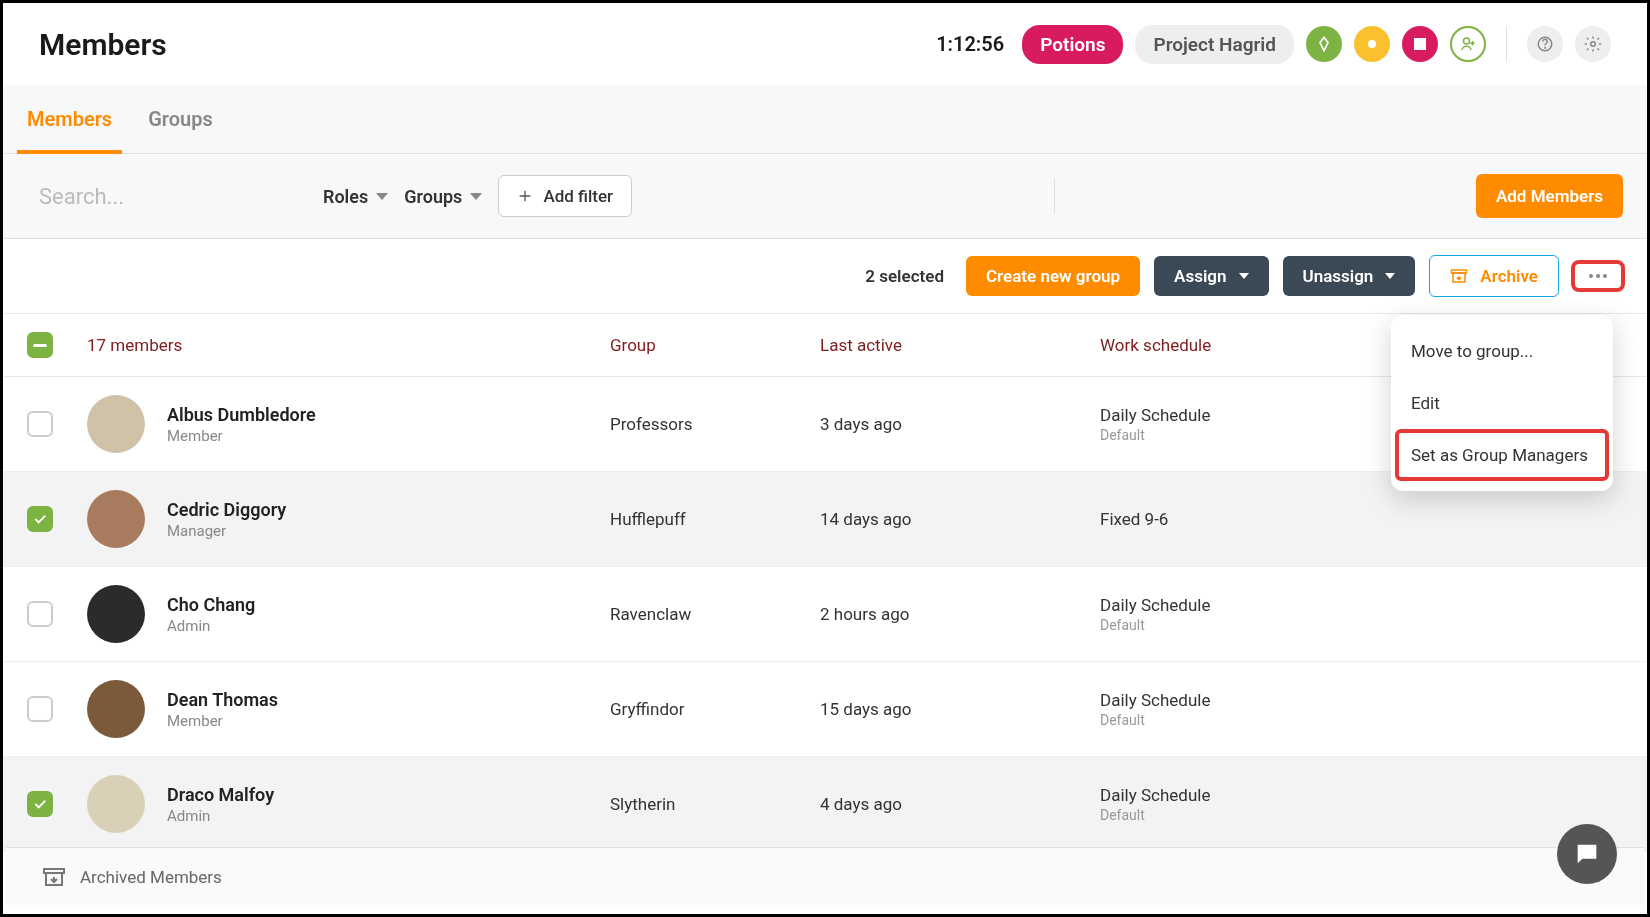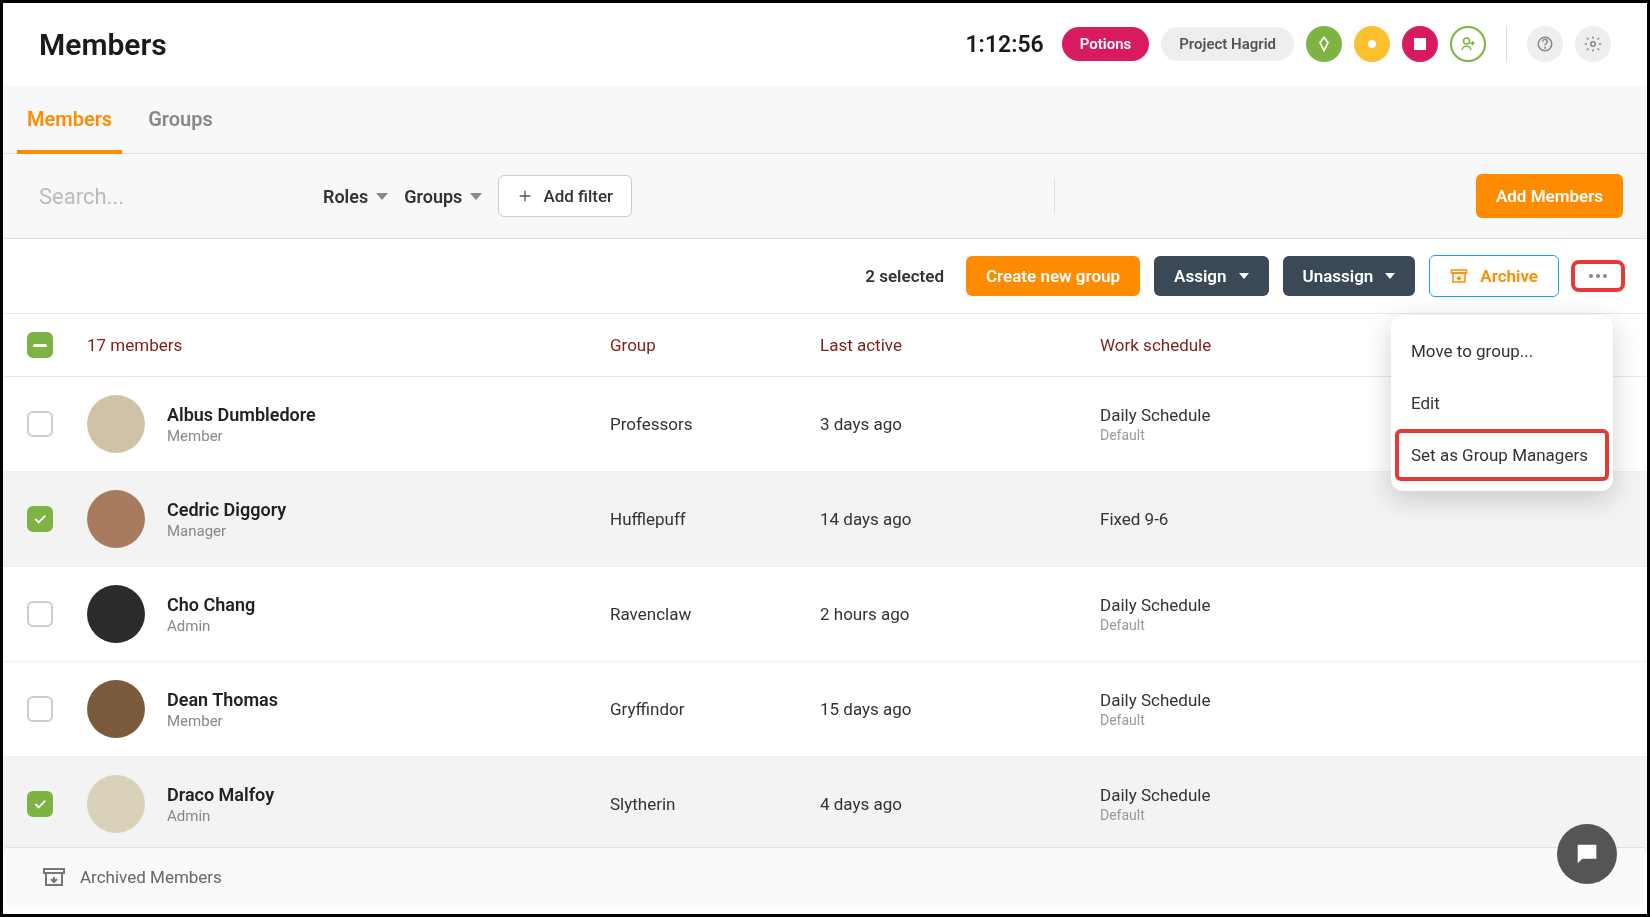--- a/index.html
+++ b/index.html
@@ -1,22 +1,22 @@
 <!DOCTYPE html>
 <html><head>
 <meta charset="utf-8">
 <style>
   * { box-sizing: border-box; margin: 0; padding: 0; font-family: -apple-system, BlinkMacSystemFont, "Segoe UI", Roboto, sans-serif; }
   body { background: #fff; width: 1650px; height: 917px; overflow: hidden; position: relative; border: 3px solid #000; }
   
   .header { display: flex; align-items: center; padding: 18px 36px; height: 82px; }
   .page-title { font-size: 30px; font-weight: 600; color: #1a1a1a; }
   .header-right { margin-left: auto; display: flex; align-items: center; gap: 12px; }
-  .timer { font-size: 23px; font-weight: 600; color: #1a1a1a; margin-right: 6px; }
-  .chip { border-radius: 18px; padding: 8px 18px; font-size: 15px; font-weight: 600; }
+  .timer { font-size: 20px; font-weight: 600; color: #1a1a1a; margin-right: 6px; }
+  .chip { border-radius: 18px; padding: 8px 18px; font-size: 19px; font-weight: 600; }
   .chip-pink { background: #d81b60; color: #fff; }
   .chip-gray { background: #eeeeee; color: #555; }
   .circle-btn { width: 36px; height: 36px; border-radius: 50%; display: flex; align-items: center; justify-content: center; cursor: pointer; }
   .circle-green { background: #7cb342; }
   .circle-yellow { background: #fbc02d; }
   .circle-red { background: #d81b60; }
   .circle-outline { background: #fff; border: 2px solid #7cb342; }
   .circle-gray { background: #eeeeee; }
   .vdiv { width: 1px; height: 36px; background: #e0e0e0; margin: 0 8px; }
   

